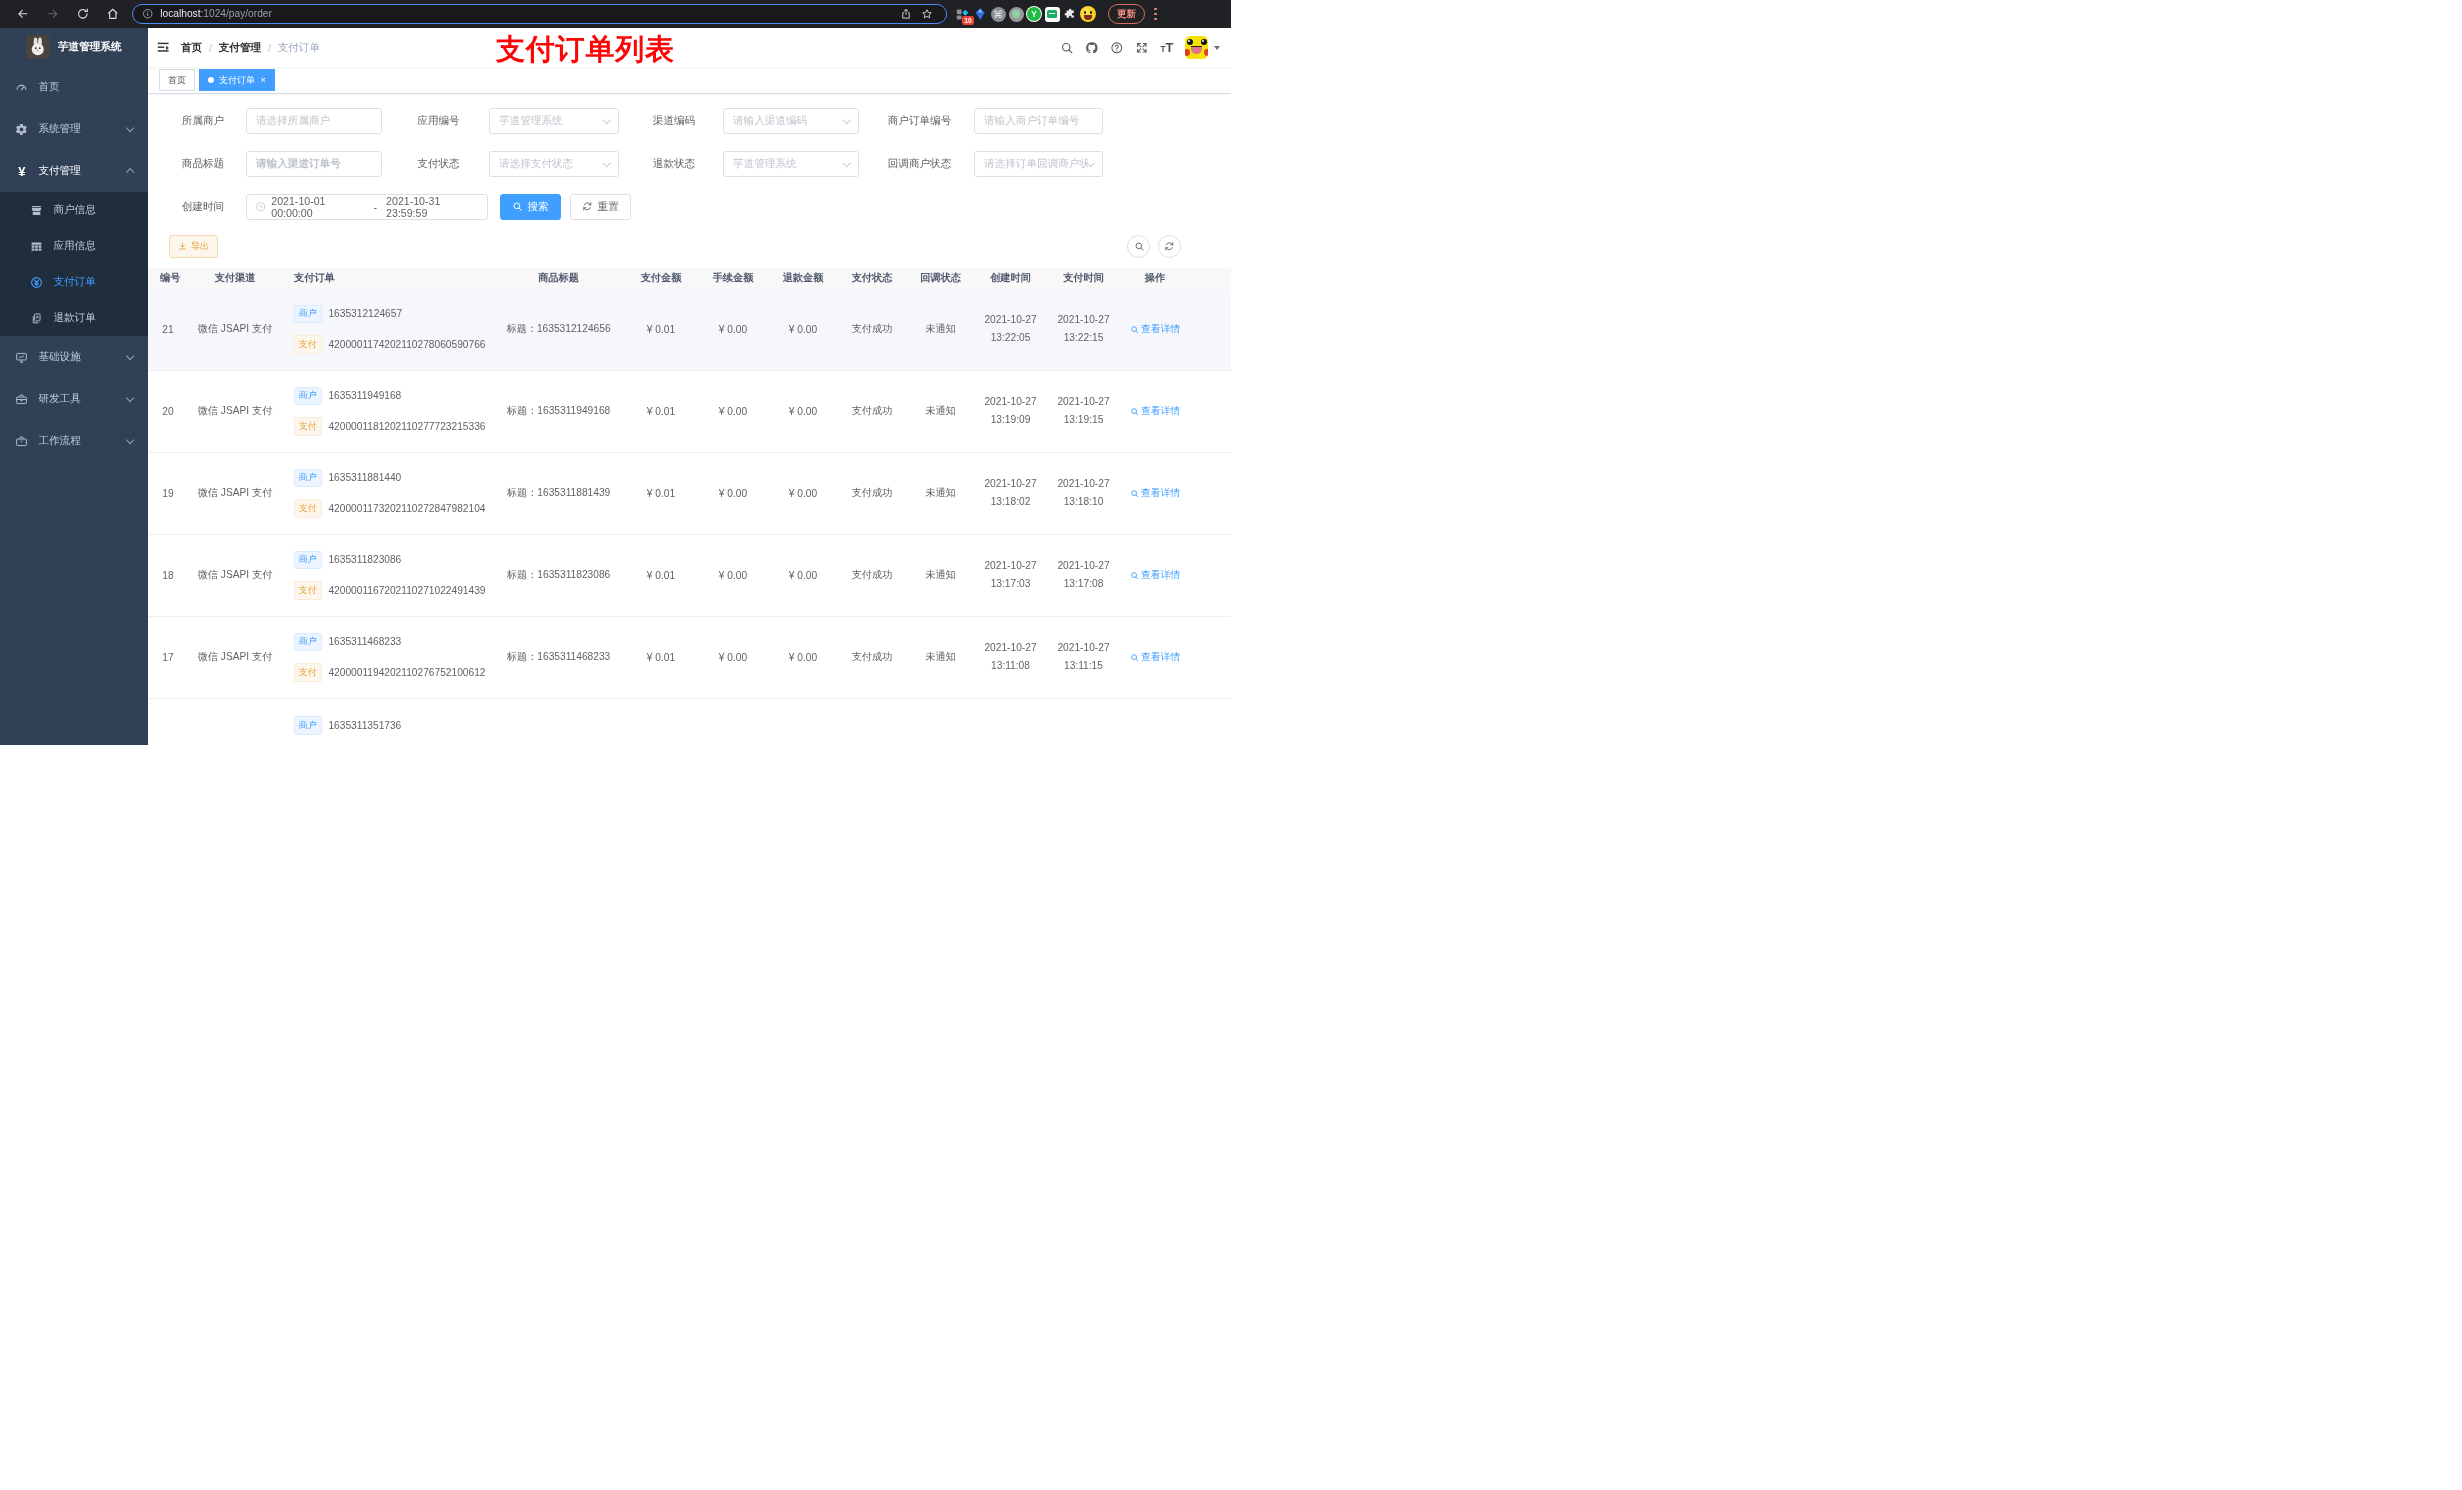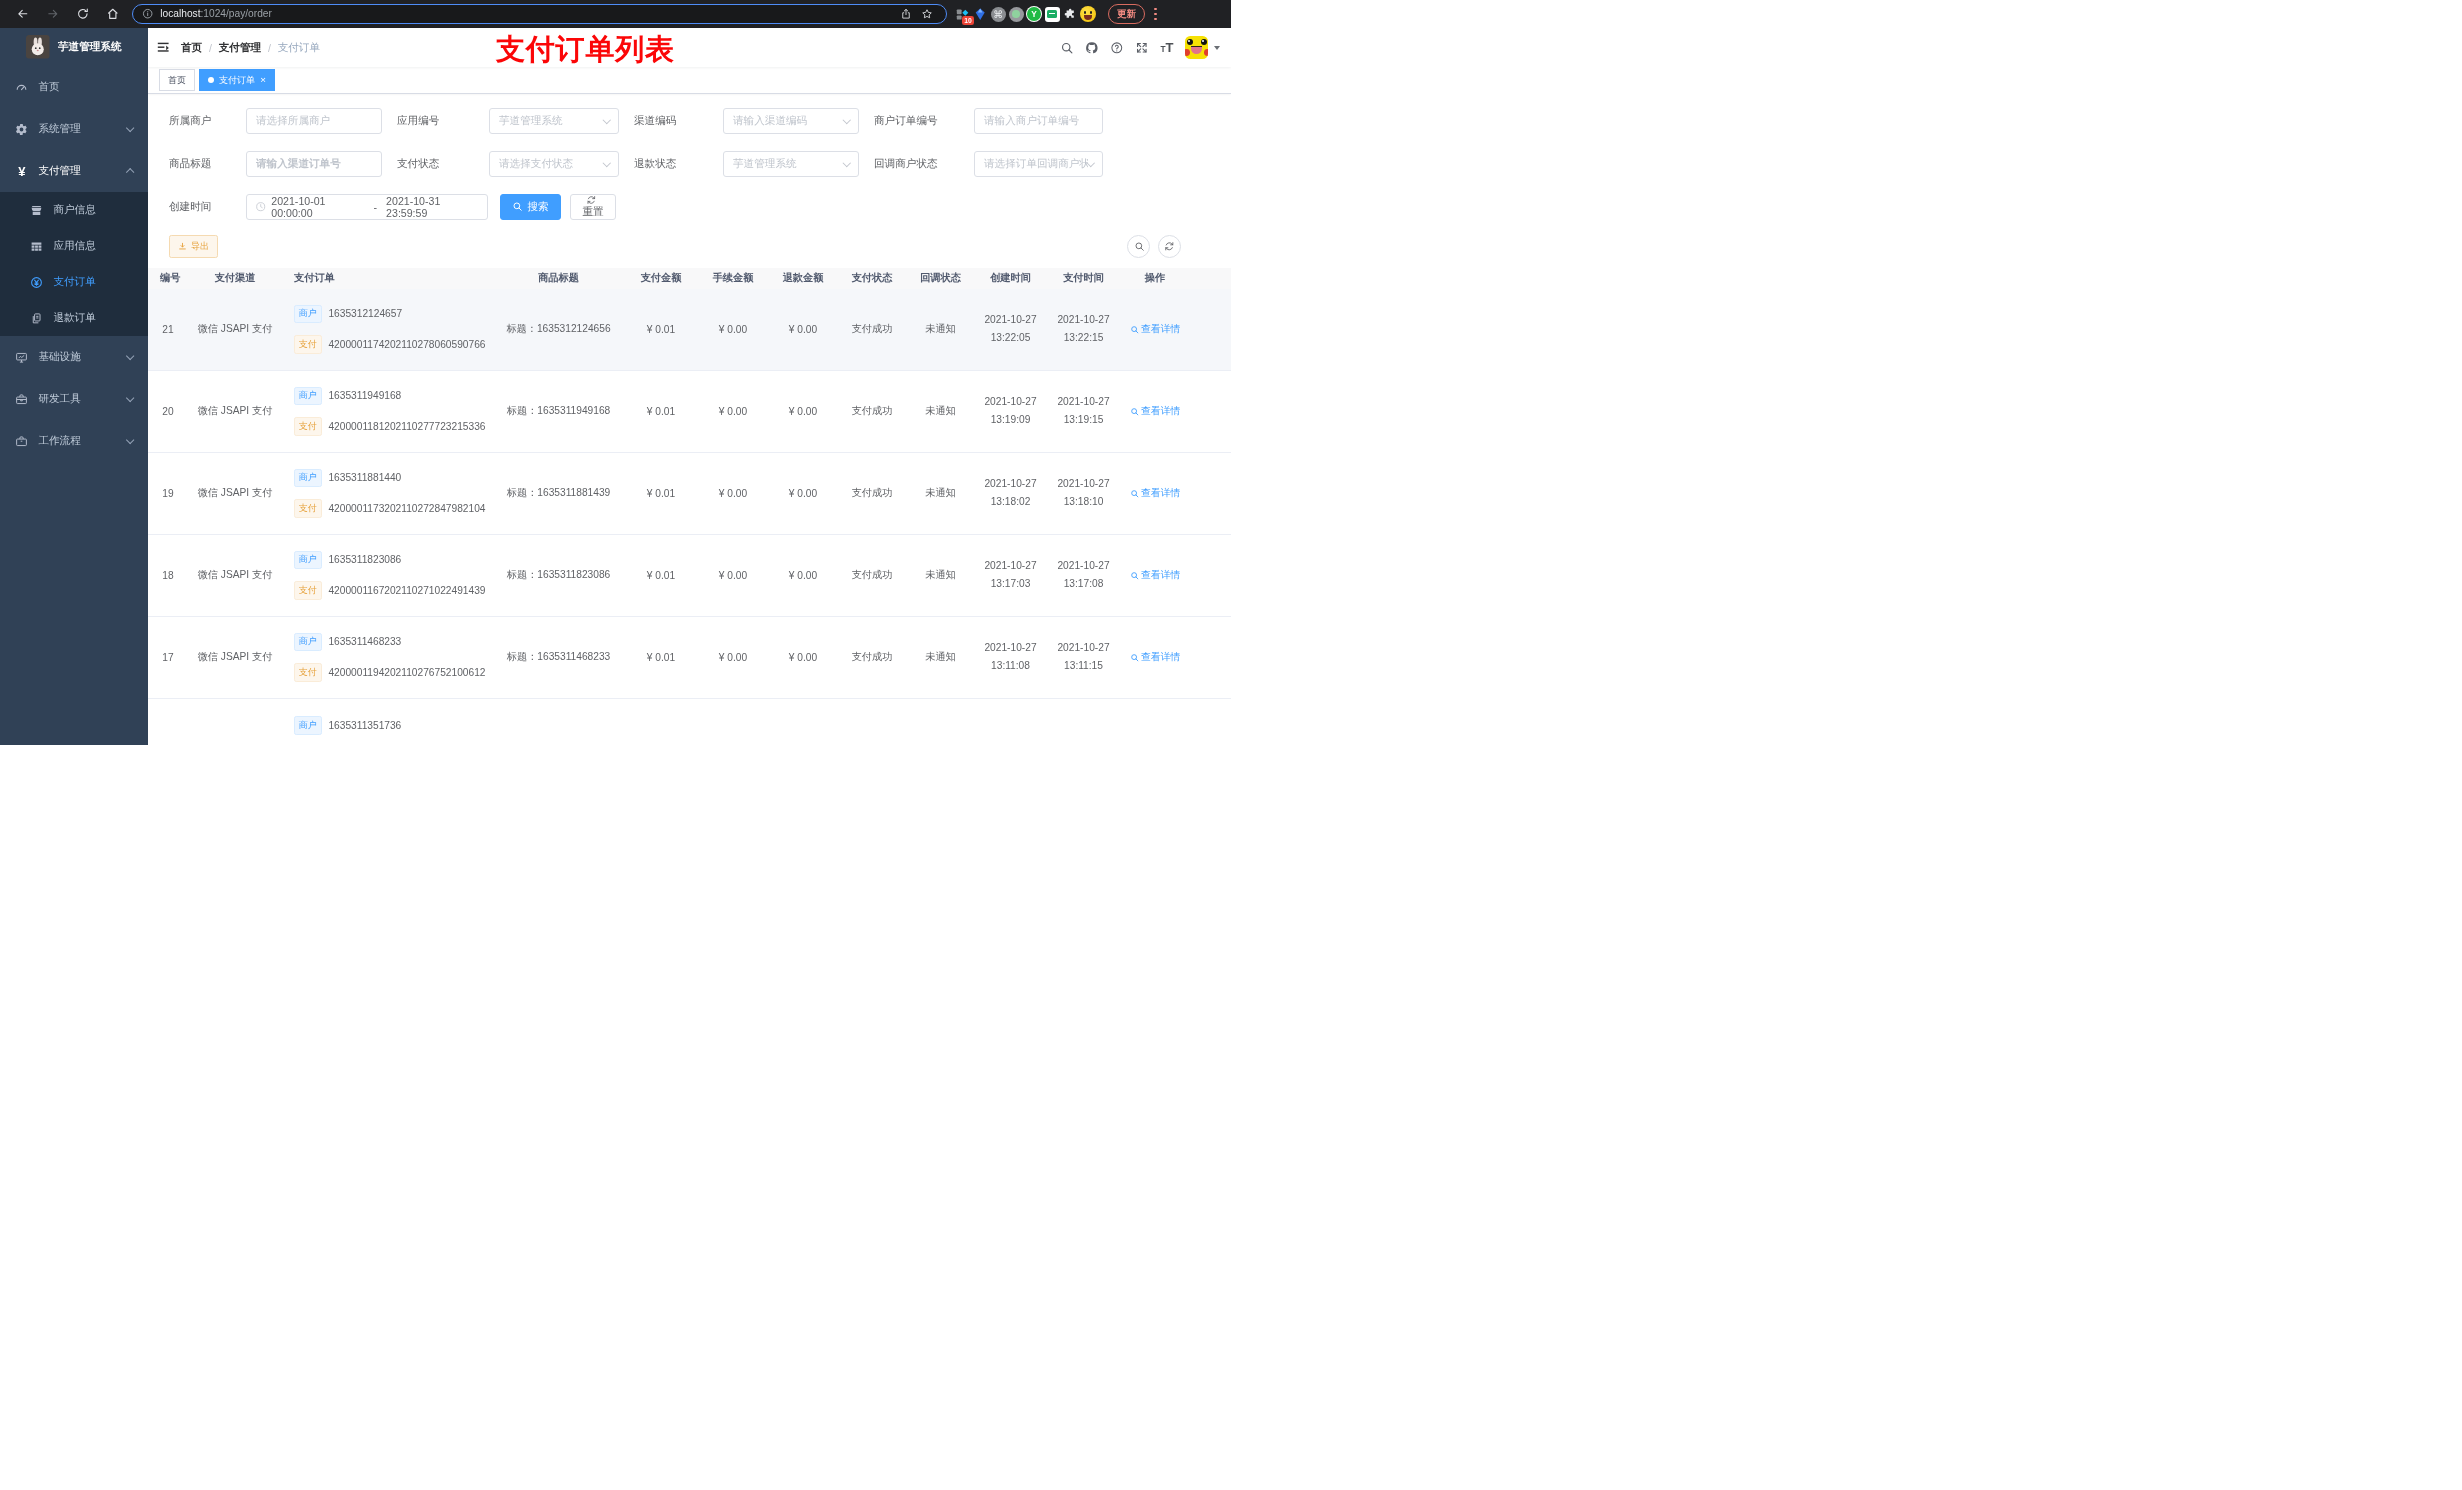--- a/index.html
+++ b/index.html
@@ -101,35 +101,35 @@
   .tag-tab.active{background:#409eff;border-color:#409eff;color:#fff;}
   .tab-dot{width:6px;height:6px;border-radius:50%;background:#fff;margin-right:5.3px;}
   .tab-x{margin-left:5.3px;font-size:9.8px;line-height:1;}
 
   
   .content{flex:1;background:#fff;overflow:hidden;position:relative;}
   .filters{padding-top:14.4px;}
   .f-row{display:flex;align-items:center;height:26px;margin-bottom:16.7px;}
   .f-group{display:flex;align-items:center;margin-left:15px;}
   .f-group:first-child{margin-left:21px;}
-  .f-label{font-size:10.6px;color:#606266;text-align:left;margin-right:9px;flex:0 0 auto;}
+  .f-label{font-size:10.6px;color:#606266;text-align:center;margin-right:9px;flex:0 0 auto;}
   .ctrl{height:26px;border:0.8px solid #dcdfe6;border-radius:3px;display:flex;align-items:center;
         padding:0 9px;box-sizing:border-box;background:#fff;cursor:text;}
   .ctrl .ph{font-size:10.6px;color:#bfc4cc;white-space:nowrap;overflow:hidden;}
   .ctrl.select{cursor:pointer;}
   .sel-caret{margin-left:auto;width:4.5px;height:4.5px;border-right:1.1px solid #c0c4cc;border-bottom:1.1px solid #c0c4cc;
              transform:rotate(45deg);margin-top:-2.3px;flex:0 0 auto;}
   .date-ctrl{width:242px;height:26px;border:0.8px solid #dcdfe6;border-radius:3px;display:flex;align-items:center;
              padding:0 7.6px;box-sizing:border-box;font-size:10.6px;color:#606266;}
   .date-ctrl svg{width:11.4px;height:11.4px;color:#c0c4cc;margin-right:5.3px;flex:0 0 auto;}
   .date-ctrl .dsep{margin:0 9px;color:#606266;}
   .btn{height:26px;border-radius:3px;display:flex;align-items:center;font-size:10.6px;cursor:pointer;box-sizing:border-box;}
   .btn svg{width:10.6px;height:10.6px;margin-right:4.5px;}
   .btn-primary{background:#409eff;color:#fff;padding:0 11.4px;margin-left:12px;border:0.8px solid #409eff;}
-  .btn-plain{background:#fff;color:#606266;border:0.8px solid #dcdfe6;padding:0 11.4px;margin-left:9px;flex-direction:column;}
+  .btn-plain{background:#fff;color:#606266;border:0.8px solid #dcdfe6;padding:0 11.4px;margin-left:9px;}
   .toolbar-row{display:flex;align-items:center;margin-top:-1.5px;}
   .btn-export{height:21px;margin-left:21px;padding:0 8.3px;border-radius:2.3px;font-size:9px;color:#e6a23c;
               background:#fdf6ec;border:0.8px solid #f5dab1;display:flex;align-items:center;cursor:pointer;}
   .btn-export svg{width:9px;height:9px;margin-right:3.8px;}
   .mini-circles{margin-left:auto;margin-right:50px;display:flex;gap:7.6px;}
   .circle-btn{width:21px;height:21px;border-radius:50%;border:0.8px solid #dcdfe6;background:#fff;color:#606266;
               display:flex;align-items:center;justify-content:center;cursor:pointer;}
   .circle-btn svg{width:10.6px;height:10.6px;}
 
   

